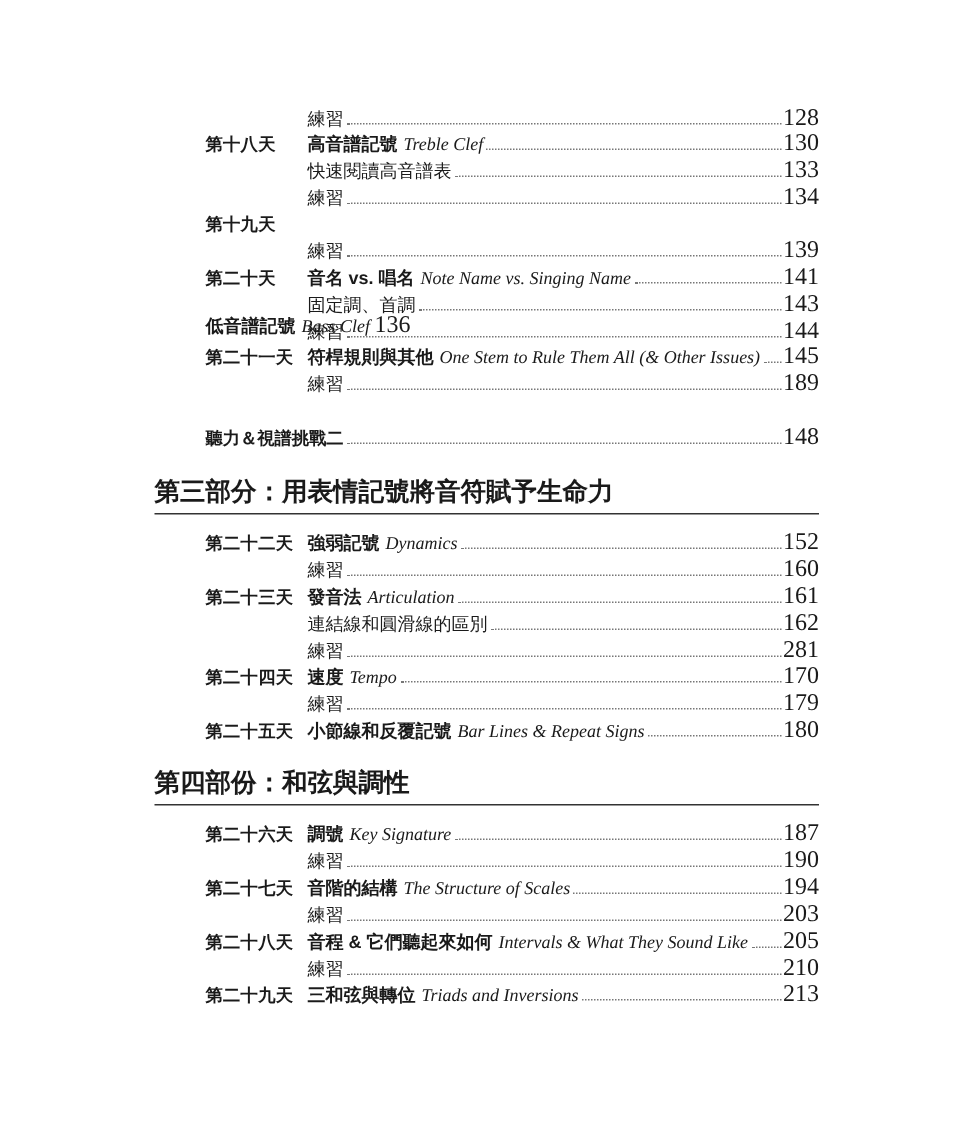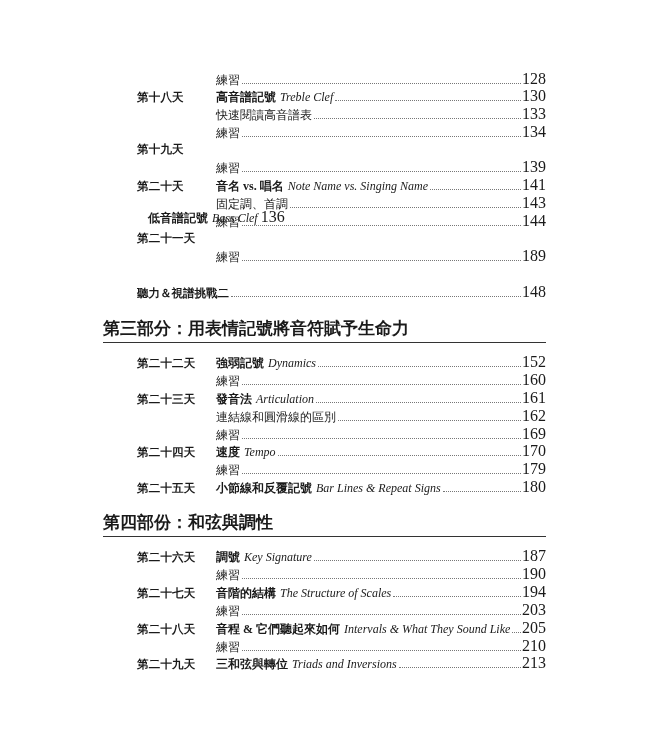--- a/index.html
+++ b/index.html
@@ -6,21 +6,21 @@
   body { width: 650px; height: 750px; position: relative; overflow: hidden;
          font-family: "Liberation Serif", "DejaVu Serif", serif; color: #1a1a1a; }
   .toc { position: absolute; left: 0; top: 0; width: 650px; }
   .row { position: absolute; left: 137px; width: 409px; height: 18px;
          display: flex; align-items: baseline; font-size: 12px; line-height: 18px; }
   .day { width: 68px; flex: 0 0 68px; font-family: "DejaVu Sans", sans-serif;
          font-weight: bold; font-size: 11.5px; letter-spacing: 0.2px; }
   .entry { flex: 1 1 auto; display: flex; align-items: baseline; min-width: 0; }
   .title { white-space: nowrap; }
   .title.bold { font-weight: bold; }
-  .zh { font-family: Liberation Serif, serif; margin-left: 11px; }
+  .zh { font-family: Liberation Sans, sans-serif; }
   .en { font-style: italic; font-weight: normal; margin-left: 4px; }
   .leader { flex: 1 1 auto; border-bottom: 1px dotted #777; margin: 0 1px 4px 2px; height: 1px; }
   .page { flex: 0 0 auto; font-size: 16px; }
   .challenge { left: 137px; }
   .challenge .title { font-family: "DejaVu Sans", sans-serif; font-weight: bold; font-size: 11.5px; }
   .part { position: absolute; left: 103px; width: 443px; height: 26px;
           font-family: "DejaVu Sans", sans-serif; font-weight: bold; font-size: 17px;
           border-bottom: 1.5px solid #333; line-height: 24px; }
 </style>
 </head>
@@ -94,20 +94,25 @@
     <div class="row" style="top: 212px;">
       <span class="day"></span>
       <span class="entry">
         <span class="title"><span class="zh">練習</span></span>
         <span class="leader"></span>
         <span class="page">144</span>
       </span>
     </div>
     <div class="row" style="top: 229px;">
       <span class="day">第二十一天</span>
+      <span class="entry">
+        <span class="title bold"><span class="zh">符桿規則與其他</span><span class="en">One Stem to Rule Them All (&amp; Other Issues)</span></span>
+        <span class="leader"></span>
+        <span class="page">145</span>
+      </span>
     </div>
     <div class="row" style="top: 247px;">
       <span class="day"></span>
       <span class="entry">
         <span class="title"><span class="zh">練習</span></span>
         <span class="leader"></span>
         <span class="page">189</span>
       </span>
     </div>
     <div class="row challenge" style="top: 283px; text-align: right;">
@@ -148,21 +153,21 @@
         <span class="title"><span class="zh">連結線和圓滑線的區別</span></span>
         <span class="leader"></span>
         <span class="page">162</span>
       </span>
     </div>
     <div class="row" style="top: 425px;">
       <span class="day"></span>
       <span class="entry">
         <span class="title"><span class="zh">練習</span></span>
         <span class="leader"></span>
-        <span class="page">169</span>
+        <span class="page">281</span>
       </span>
     </div>
     <div class="row" style="top: 442px;">
       <span class="day">第二十四天</span>
       <span class="entry">
         <span class="title bold"><span class="zh">速度</span><span class="en">Tempo</span></span>
         <span class="leader"></span>
         <span class="page">170</span>
       </span>
     </div>

